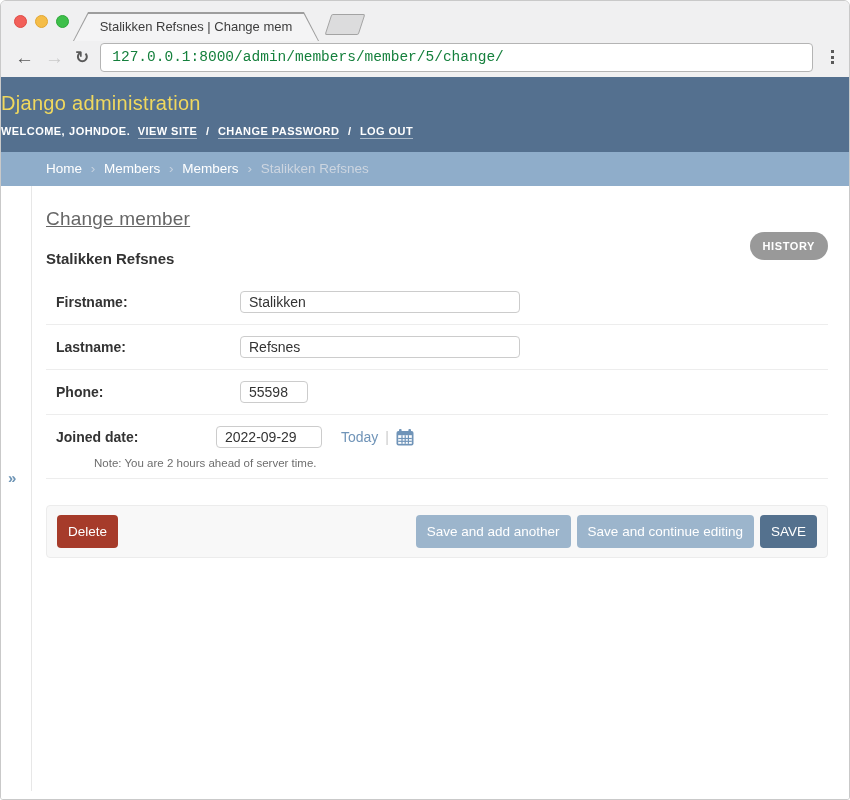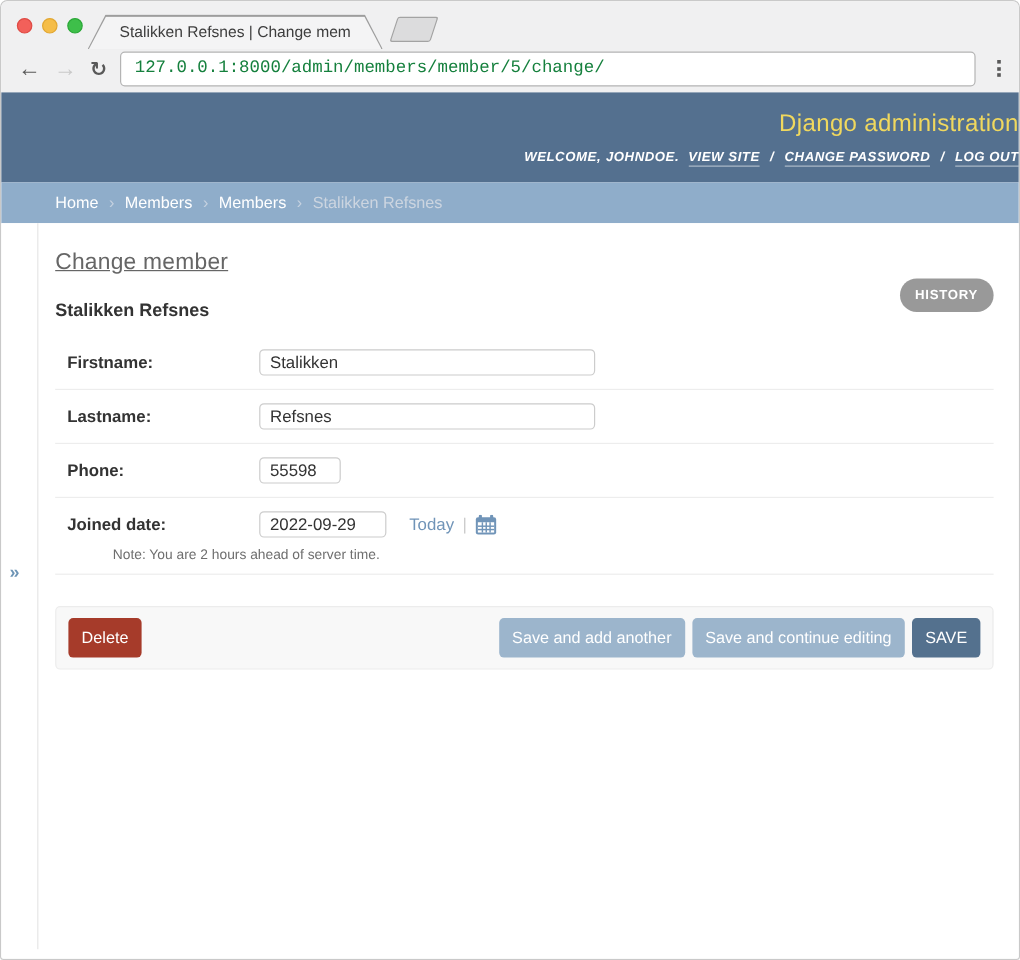--- a/index.html
+++ b/index.html
@@ -39,23 +39,23 @@
   .url-row { display: flex; align-items: center; height: 36px; padding: 0 8px 4px 14px; gap: 11px; }
   .nav-icon { font-size: 19px; line-height: 1; color: #595959; cursor: pointer; user-select: none; }
   .nav-icon.disabled { color: #c9c9c9; cursor: default; }
   .reload { font-size: 17px; font-weight: 700; }
   .url-input { flex: 1; height: 29px; border: 1px solid #b4b4b4; border-radius: 4px;
     padding: 0 11px; font-size: 14.5px; color: #15803d; background: #fff; font-family: Liberation Mono, monospace; outline: none; }
   .menu-dots { display: flex; flex-direction: column; gap: 2.5px; padding: 6px 7px; cursor: pointer; }
   .menu-dots span { width: 3px; height: 3px; background: #595959; }
 
   
-  .admin-header { background: #54708f; text-align: right; padding: 15px 0 15px; flex: 0 0 auto; }
+  .admin-header { background: #54708f; text-align: left; padding: 15px 0 15px; flex: 0 0 auto; }
   .site-title { color: #f0d85e; font-size: 20px; font-weight: 400; margin: 0 0 10px; letter-spacing: .3px; }
-  .user-tools { color: #fff; font-size: 11px; font-weight: 700; letter-spacing: .45px; font-style: italic; }
+  .user-tools { color: #fff; font-size: 11px; font-weight: 700; letter-spacing: .45px; }
   .user-tools .sp { margin-right: 4px; }
   .user-tools a { color: #fff; text-decoration: none; border-bottom: 1px solid rgba(255,255,255,.5);
     padding-bottom: 1px; cursor: pointer; }
   .ut-sep { margin: 0 5px; }
 
   
   .breadcrumbs { background: #8fadca; font-size: 13.5px; padding: 9px 0 10px 45px; flex: 0 0 auto; }
   .breadcrumbs a { color: #fff; text-decoration: none; cursor: pointer; }
   .crumb-sep { color: #c6d2e0; margin: 0 5px; }
   .crumb-current { color: #ccd5e0; }
@@ -68,21 +68,21 @@
   .main { flex: 1 1 auto; padding: 0 21px 0 14px; position: relative; }
 
   .page-title { color: #666; font-size: 19px; font-weight: 400; margin: 22px 0 0; letter-spacing: .2px; text-decoration: underline; }
   .object-tools { position: absolute; top: 46px; right: 21px; }
   .history-btn { background: #999; color: #fff; border: none; font-family: inherit;
     font-size: 11px; font-weight: 700; letter-spacing: .6px; padding: 8px 13px;
     border-radius: 15px; cursor: pointer; }
   .object-name { color: #333; font-size: 15px; font-weight: 700; margin: 20px 0 0; }
 
   .form-rows { margin-top: 13px; }
-  .form-row { display: flex; align-items: center; padding: 11px 0 11px 10px; border-bottom: 1px solid #ededed; }
+  .form-row { display: flex; align-items: center; padding: 11px 0 11px 10px; border-bottom: 1px solid #ededed; gap: 24px; }
   .field-label { width: 160px; flex: 0 0 auto; font-weight: 700; color: #333; font-size: 14px; }
   .text-input { height: 22px; border: 1px solid #ccc; border-radius: 4px; padding: 0 8px;
     font-size: 14px; color: #333; font-family: inherit; background: #fff; outline: none; }
   .w-wide { width: 280px; }
   .w-phone { width: 68px; }
   .w-date { width: 106px; }
 
   .date-row { display: block; padding: 11px 0 9px 0; border-bottom: 1px solid #ededed; }
   .date-line { display: flex; align-items: center; padding-left: 10px; }
   .today-link { color: #7094b8; font-size: 14px; margin-left: 19px; text-decoration: none; cursor: pointer; }

